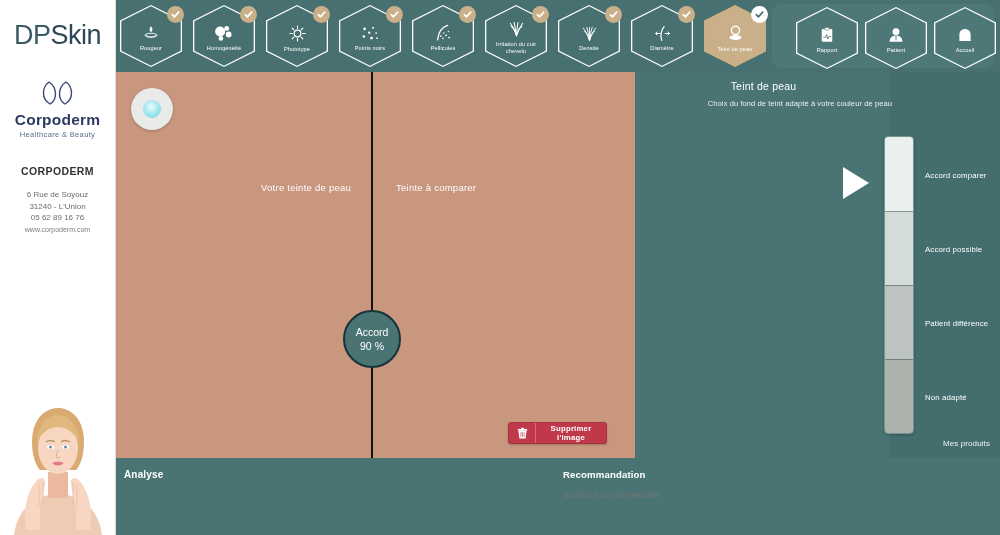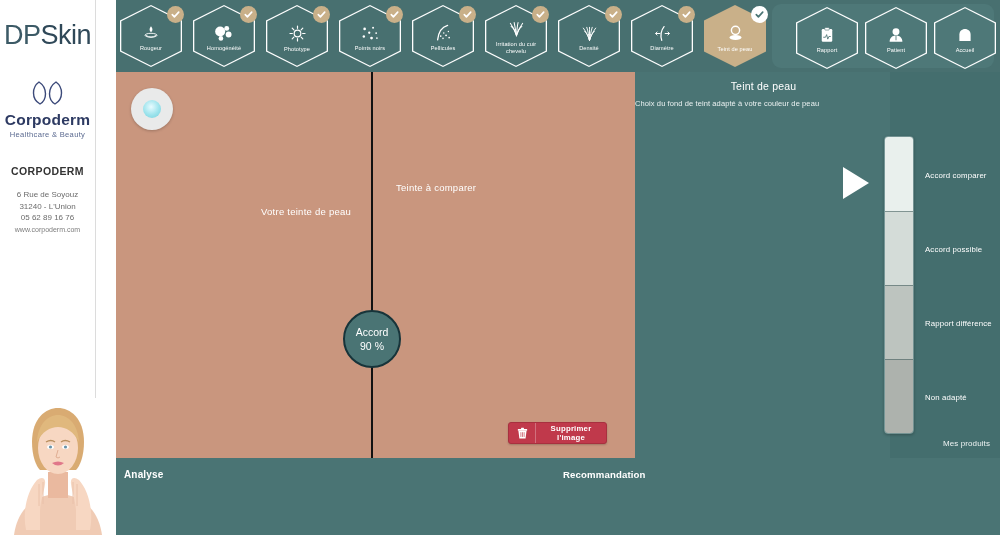--- a/index.html
+++ b/index.html
@@ -5,21 +5,21 @@
   * { margin:0; padding:0; box-sizing:border-box; }
   html,body { width:1000px; height:535px; overflow:hidden; }
   body {
     font-family:"Liberation Sans", sans-serif;
     background:#ffffff;
     position:relative;
   }
 
   
   #sidebar {
-    position:absolute; left:0; top:0; width:96px; height:535px;
+    position:absolute; left:0; top:0; width:116px; height:535px;
     background:#ffffff; border-right:1px solid #dcdcdc;
     display:flex; flex-direction:column; align-items:center;
   }
   #app-title {
     margin-top:20px; font-size:27px; letter-spacing:-0.5px;
     color:#2f4858; font-weight:400;
   }
   #app-title .dp { color:#3c5a66; }
   #brand-mark { margin-top:28px; text-align:center; }
   #brand-petals { display:block; margin:0 auto 2px; }
@@ -105,21 +105,21 @@
     background:#c9967e;
   }
   #skin-divider {
     position:absolute; left:255px; top:0; width:2px; height:386px;
     background:#111111; z-index:4;
   }
   .skin-label {
     position:absolute; top:110px; font-size:9.5px; color:#ffffff;
     letter-spacing:0.25px;
   }
-  #label-your { left:145px;margin-top:24px; }
+  #label-your { left:145px; }
   #label-compare { left:280px; }
 
   #accord-badge {
     position:absolute; left:227px; top:238px; width:58px; height:58px;
     border-radius:50%; background:#4a7474; border:2px solid #17343a;
     display:flex; flex-direction:column; align-items:center;
     justify-content:center; z-index:5; cursor:pointer;
   }
   #accord-badge .a-title { font-size:10.5px; color:#ffffff; }
   #accord-badge .a-value { font-size:10.5px; color:#ffffff; margin-top:2px; }
@@ -154,21 +154,21 @@
   #right-panel {
     position:absolute; left:519px; top:0; width:365px; height:386px;
     background:#4a7474; overflow:hidden;
   }
   #wave-shade { position:absolute; right:0; top:0; width:110px; height:386px; }
   #panel-title {
     position:absolute; left:0; right:108px; top:8px; text-align:center;
     font-size:10.5px; color:#ffffff; letter-spacing:0.2px;
   }
   #panel-sub {
-    position:absolute; left:0; right:108px; top:27px; text-align:left;
+    position:absolute; left:0; right:108px; top:27px; text-align:right;
     font-size:7.5px; color:#eaf1f1; letter-spacing:0.1px;
   }
 
   #scale-bar {
     position:absolute; left:249px; top:64px; width:30px; height:298px;
     border-radius:4px; overflow:hidden;
     box-shadow:0 1px 3px rgba(0,0,0,0.25);
     border:1px solid rgba(255,255,255,0.25);
   }
   .scale-seg { width:100%; height:25%; }
@@ -556,25 +556,26 @@
       <div class="scale-seg" style="background:#d4dcd8"></div>
       <div class="scale-seg" style="background:#bdc4bf"></div>
       <div class="scale-seg" style="background:#adb2ad"></div>
       <div class="seg-divider" style="top:25%"></div>
       <div class="seg-divider" style="top:50%"></div>
       <div class="seg-divider" style="top:75%"></div>
     </div>
 
     <div class="scale-label" style="top:99px">Accord comparer</div>
     <div class="scale-label" style="top:173px">Accord possible</div>
-    <div class="scale-label" style="top:247px">Rapport différence</div>
+    <div class="scale-label" style="top:247px">Patient différence</div>
     <div class="scale-label" style="top:321px">Non adapté</div>
 
     <div id="marker-triangle"></div>
 
     <div id="mes-produits">Mes produits</div>
   </div>
 
   <div id="bottom-bar">
     <div id="analyse-title">Analyse</div>
     <div id="reco-title">Recommandation</div>
+    <input id="reco-input" type="text" placeholder="Saisissez un commentaire" style="">
   </div>
 </div>
 
 </body></html>

